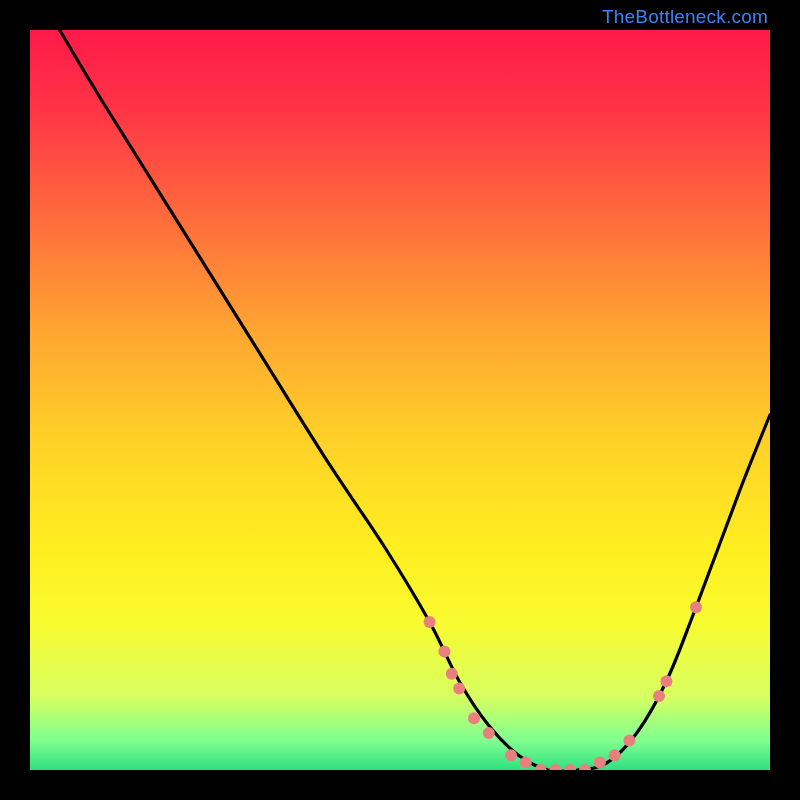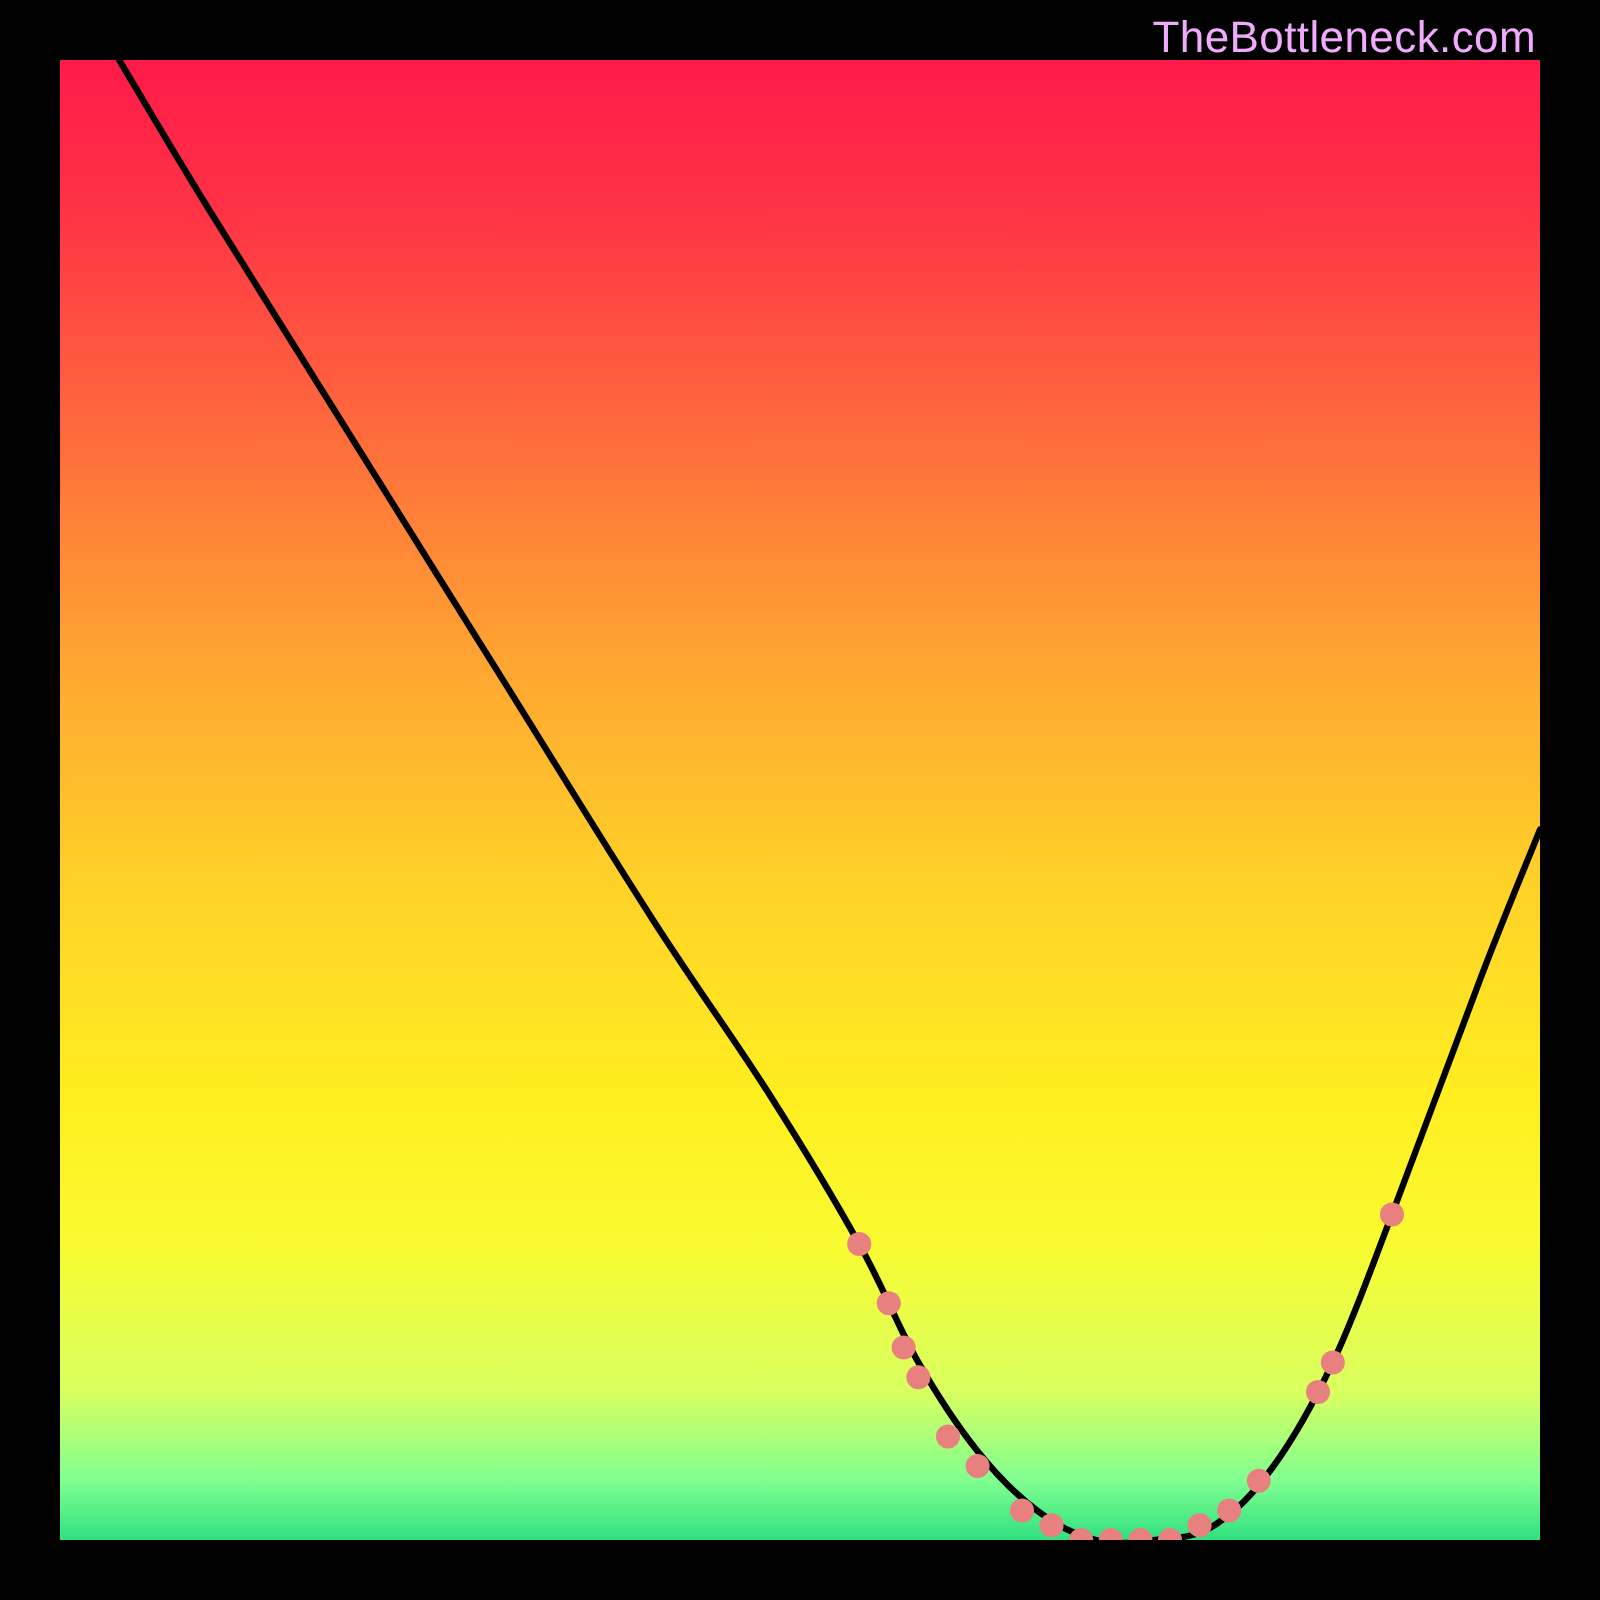--- a/index.html
+++ b/index.html
@@ -23,22 +23,22 @@
     position: absolute;
     left: 0;
     top: 0;
     width: 740px;
     height: 740px;
   }
   .attribution {
     position: absolute;
     top: 6px;
     right: 32px;
-    color: #f0abfc;
-    font-size: 22px;
+    color: #3b82f6;
+    font-size: 19px;
     font-weight: 500;
     letter-spacing: 0.2px;
   }
   svg {
     display: block;
   }
 </style>
 </head>
 <body>
 

